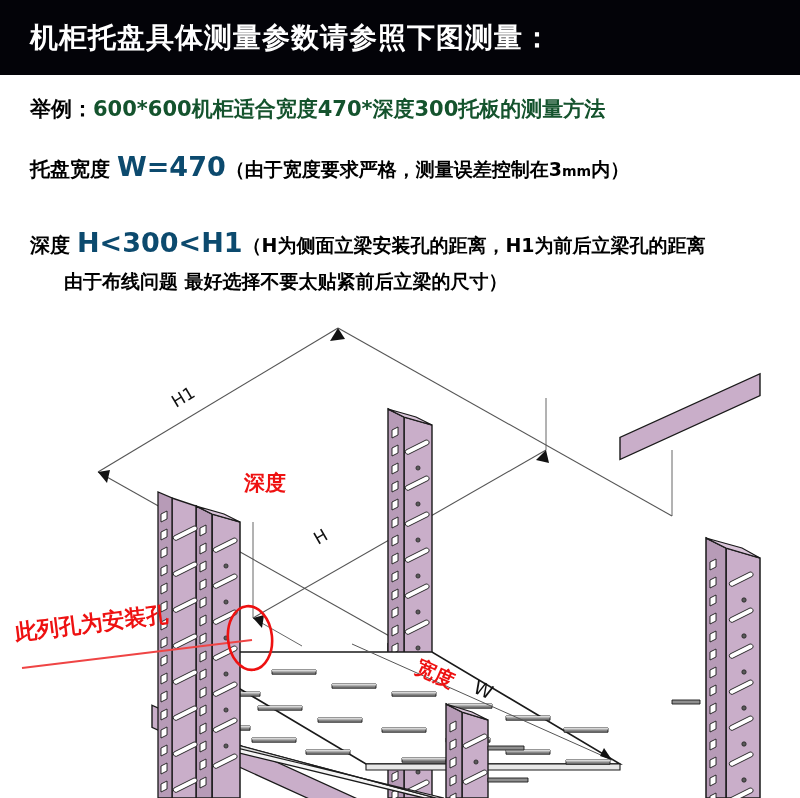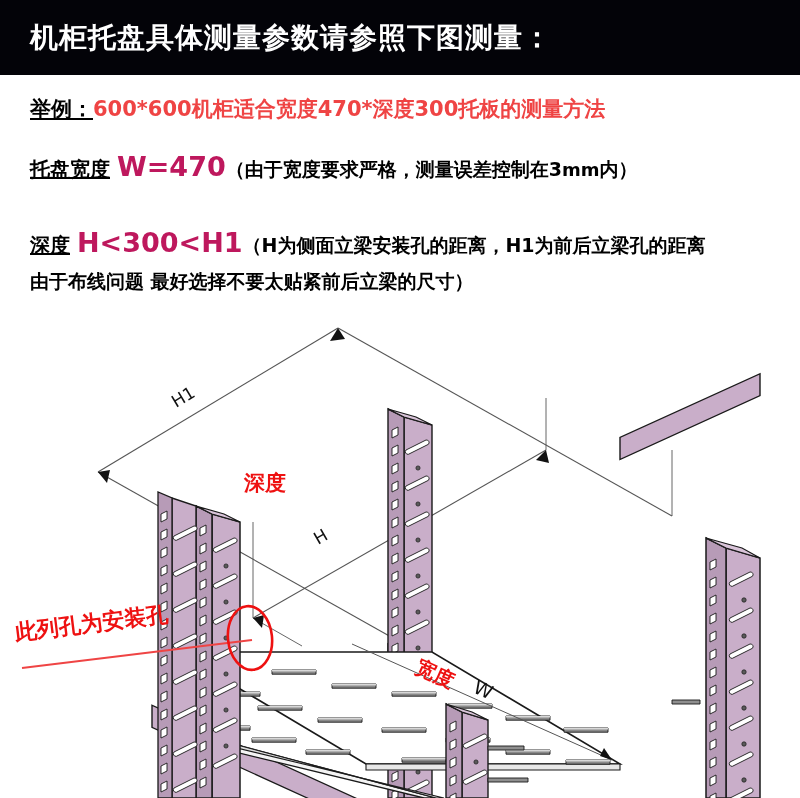--- a/index.html
+++ b/index.html
@@ -27,27 +27,27 @@
     font-family:"DejaVu Sans","Liberation Sans",sans-serif;
   }
 
   
   .textblock{position:absolute;left:0;top:75px;width:800px;height:235px;}
   .tline{position:absolute;left:30px;white-space:nowrap;line-height:1;
          font-family:"DejaVu Sans","Liberation Sans",sans-serif;}
   .t1{top:24px;font-size:21px;font-weight:bold;}
   .t2{top:78px;font-size:20px;font-weight:bold;}
   .t3{top:154px;font-size:20px;font-weight:bold;}
-  .t4{top:196px;font-size:20px;font-weight:bold;}
-
-  .blk{color:#000000;text-decoration:underline;}
-  .blu{color:#ef4444;font-weight:bold;}
-  .red-big{color:#be185d;font-weight:bold;font-size:27px;letter-spacing:0px;}
+  .t4{top:196px;font-size:20px;font-weight:bold;margin-left:34px;}
+
+  .blk{color:#000000;}
+  .blu{color:#14532d;font-weight:bold;}
+  .red-big{color:#0c4a6e;font-weight:bold;font-size:27px;letter-spacing:0px;}
   .small-note{font-size:19px;font-weight:bold;color:#000;}
-  .mm{font-size:18px;}
+  .mm{font-size:14px;}
 
   
   .diagram{position:absolute;left:0;top:300px;width:800px;height:498px;}
   svg{display:block;}
 </style>
 </head>
 <body>
 
 <div id="root">
 

